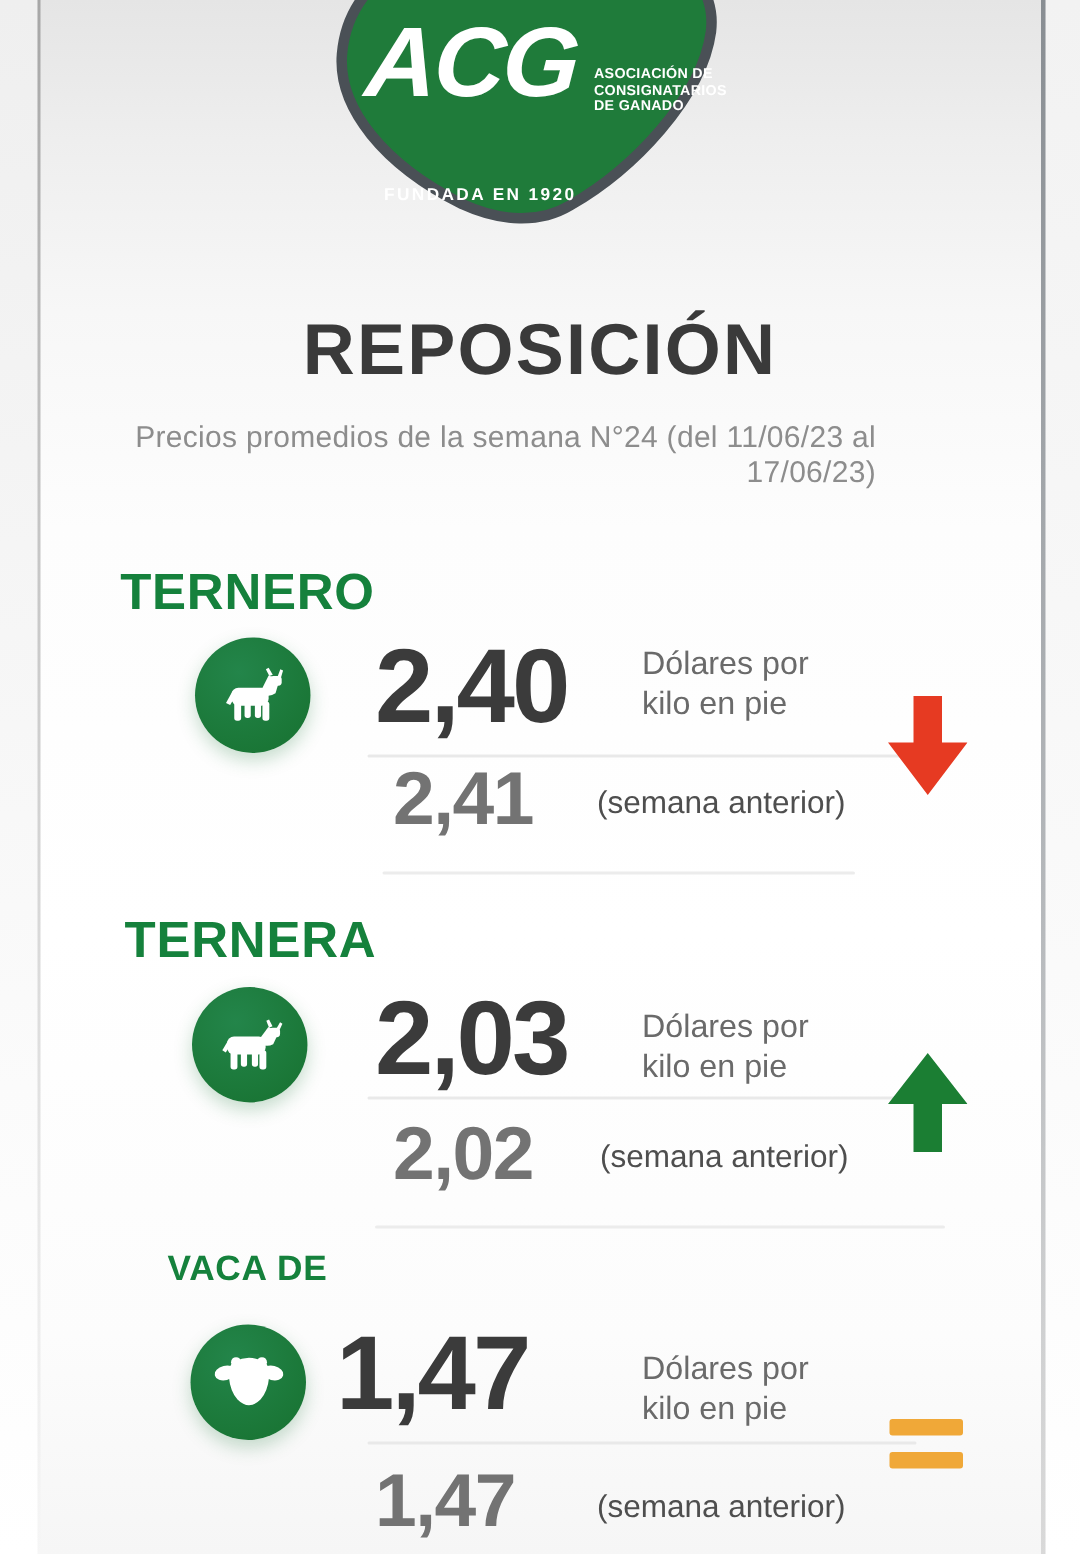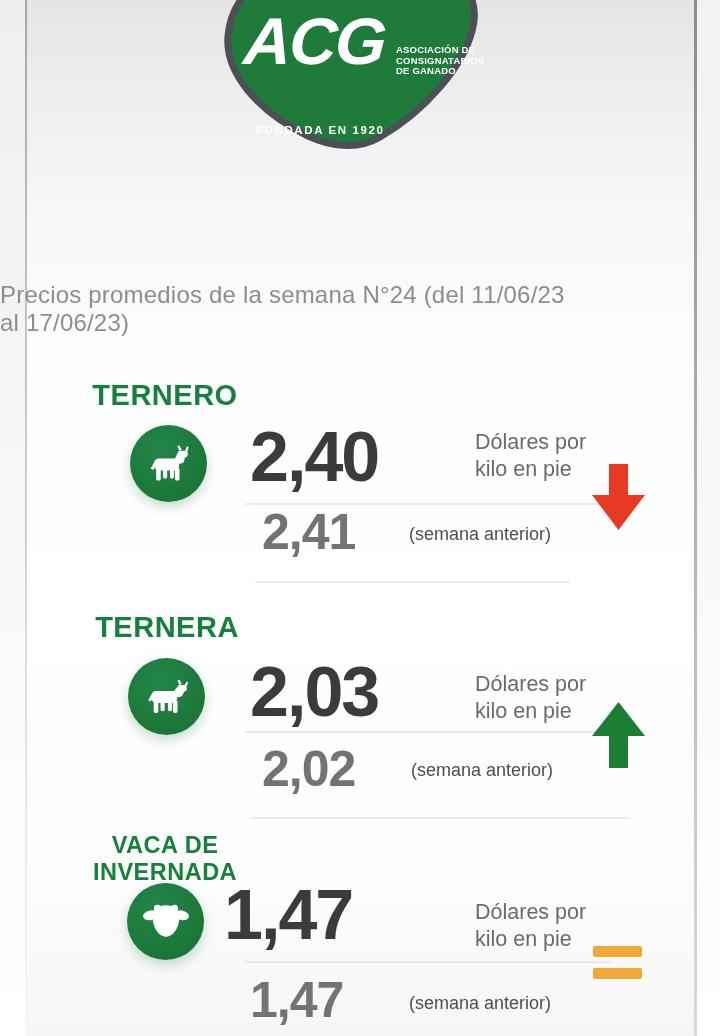--- a/index.html
+++ b/index.html
@@ -23,41 +23,41 @@
     letter-spacing:-2px;color:#ffffff;transform:skewX(-4deg);line-height:70px;}
   .logo-org{position:absolute;left:178px;top:97px;font-size:9.5px;line-height:10.5px;font-weight:700;
     color:#ffffff;letter-spacing:.2px;white-space:nowrap;}
   .logo-org span{display:block;}
   .logo-founded{position:absolute;left:38px;top:137px;font-size:11.5px;font-weight:700;
     letter-spacing:1.6px;color:#ffffff;white-space:nowrap;margin-top:39px;}
 
   
   .title{position:absolute;left:0;top:206px;width:720px;text-align:center;
     font-size:48px;line-height:56px;font-weight:900;color:#3a3a3a;letter-spacing:1.5px;}
-  .subtitle{position:absolute;left:0;top:281px;width:584px;text-align:left;
-    font-size:24px;color:#8d8d8d;letter-spacing:.2px;}
+  .subtitle{position:absolute;left:0;top:281px;width:584px;text-align:right;
+    font-size:20px;color:#8d8d8d;letter-spacing:.2px;}
 
   
   .row-title{position:absolute;width:212px;text-align:center;color:#15813c;
-    font-weight:800;font-size:29px;line-height:33px;letter-spacing:.5px;margin:0;}
+    font-weight:800;font-size:34px;line-height:33px;letter-spacing:.5px;margin:0;}
   .row-title span{display:block;}
   .row3 .row-title{font-size:23.5px;line-height:26.5px;}
   .circle{position:absolute;width:77px;height:77px;border-radius:50%;
     display:flex;align-items:center;justify-content:center;
     background:radial-gradient(circle at 38% 30%,#23854a,#1a7636 75%);
     box-shadow:0 5px 12px rgba(26,118,54,.25);}
   .price{position:absolute;font-weight:700;font-size:70px;line-height:74px;
     color:#3b3b3b;letter-spacing:-2px;white-space:nowrap;}
   .unit{position:absolute;font-size:21.5px;line-height:27px;color:#6a6a6a;}
-  .unit span{display:block;margin-left:47px;}
+  .unit span{display:block;}
   .inner-divider{position:absolute;height:2px;background:#e9e9e9;border-radius:1px;}
   .section-sep{position:absolute;height:2px;background:#ececec;border-radius:1px;}
   .prev-price{position:absolute;font-size:50px;line-height:54px;font-weight:600;
     color:#737373;letter-spacing:-1px;white-space:nowrap;}
-  .prev-label{position:absolute;font-size:18px;color:#4e4e4e;white-space:nowrap;margin-left:11px;}
+  .prev-label{position:absolute;font-size:21px;color:#4e4e4e;white-space:nowrap;}
   .trend{position:absolute;}
   .equals-bar{position:absolute;width:49px;height:11px;border-radius:2px;background:#f0a838;}
 
   
   .r1-title{left:59px;top:379px;}   .r2-title{left:61px;top:611px;}  .r3-title{left:59px;top:820px;margin-top:12px;}
   .r1-circle{left:130px;top:425px;} .r2-circle{left:128px;top:658px;}.r3-circle{left:127px;top:883px;}
   .r1-price{left:250px;top:420px;}  .r2-price{left:250px;top:655px;} .r3-price{left:224px;top:878px;}
   .r1-unit{left:428px;top:429px;}   .r2-unit{left:428px;top:671px;}  .r3-unit{left:428px;top:899px;}
   .r1-div{left:245px;top:503px;width:356px;} .r2-div{left:245px;top:731px;width:356px;} .r3-div{left:245px;top:961px;width:366px;}
   .r1-prev{left:262px;top:505px;}   .r2-prev{left:262px;top:742px;}  .r3-prev{left:250px;top:973px;}
@@ -81,20 +81,21 @@
     </svg>
     <div class="logo-acg">ACG</div>
     <div class="logo-org">
       <span>ASOCIACIÓN DE</span>
       <span>CONSIGNATARIOS</span>
       <span>DE GANADO</span>
     </div>
     <div class="logo-founded">FUNDADA EN 1920</div>
   </div>
 
+  <h1 class="title" style="margin:0">REPOSICIÓN</h1>
   <div class="subtitle">Precios promedios de la semana N°24 (del 11/06/23 al 17/06/23)</div>
 
   <section>
     <h2 class="row-title r1-title">
       <span>TERNERO</span>
       <span></span>
     </h2>
     <div class="circle r1-circle">
       <svg viewBox="0 0 48 48" width="44" height="44" fill="#ffffff">
         <path d="M9 20 L4 29 L7 30.5 L11.5 23 Z"></path>
@@ -156,21 +157,20 @@
       <svg width="53" height="66" viewBox="0 0 53 66">
         <polygon points="26.5,0 53,34 36,34 36,66 17,66 17,34 0,34" fill="#1b7e33"></polygon>
       </svg>
     </div>
     <div class="section-sep sep2"></div>
   </section>
 
   <section class="row3">
     <h2 class="row-title r3-title">
       <span>VACA DE</span>
-      <span>INVERNADA</span>
     </h2>
     <div class="circle r3-circle">
       <svg viewBox="0 0 48 48" width="46" height="46" fill="#ffffff">
         <ellipse cx="7.5" cy="17" rx="7.5" ry="5" transform="rotate(-14 7.5 17)"></ellipse>
         <ellipse cx="40.5" cy="17" rx="7.5" ry="5" transform="rotate(14 40.5 17)"></ellipse>
         <circle cx="15" cy="9.5" r="3.5"></circle>
         <circle cx="33" cy="9.5" r="3.5"></circle>
         <path d="M14 9 Q24 4 34 9 Q39 12 38 20 Q37 30 32 35.5 Q28 39.5 24 39.5 Q20 39.5 16 35.5 Q11 30 10 20 Q9 12 14 9 Z"></path>
       </svg>
     </div>

